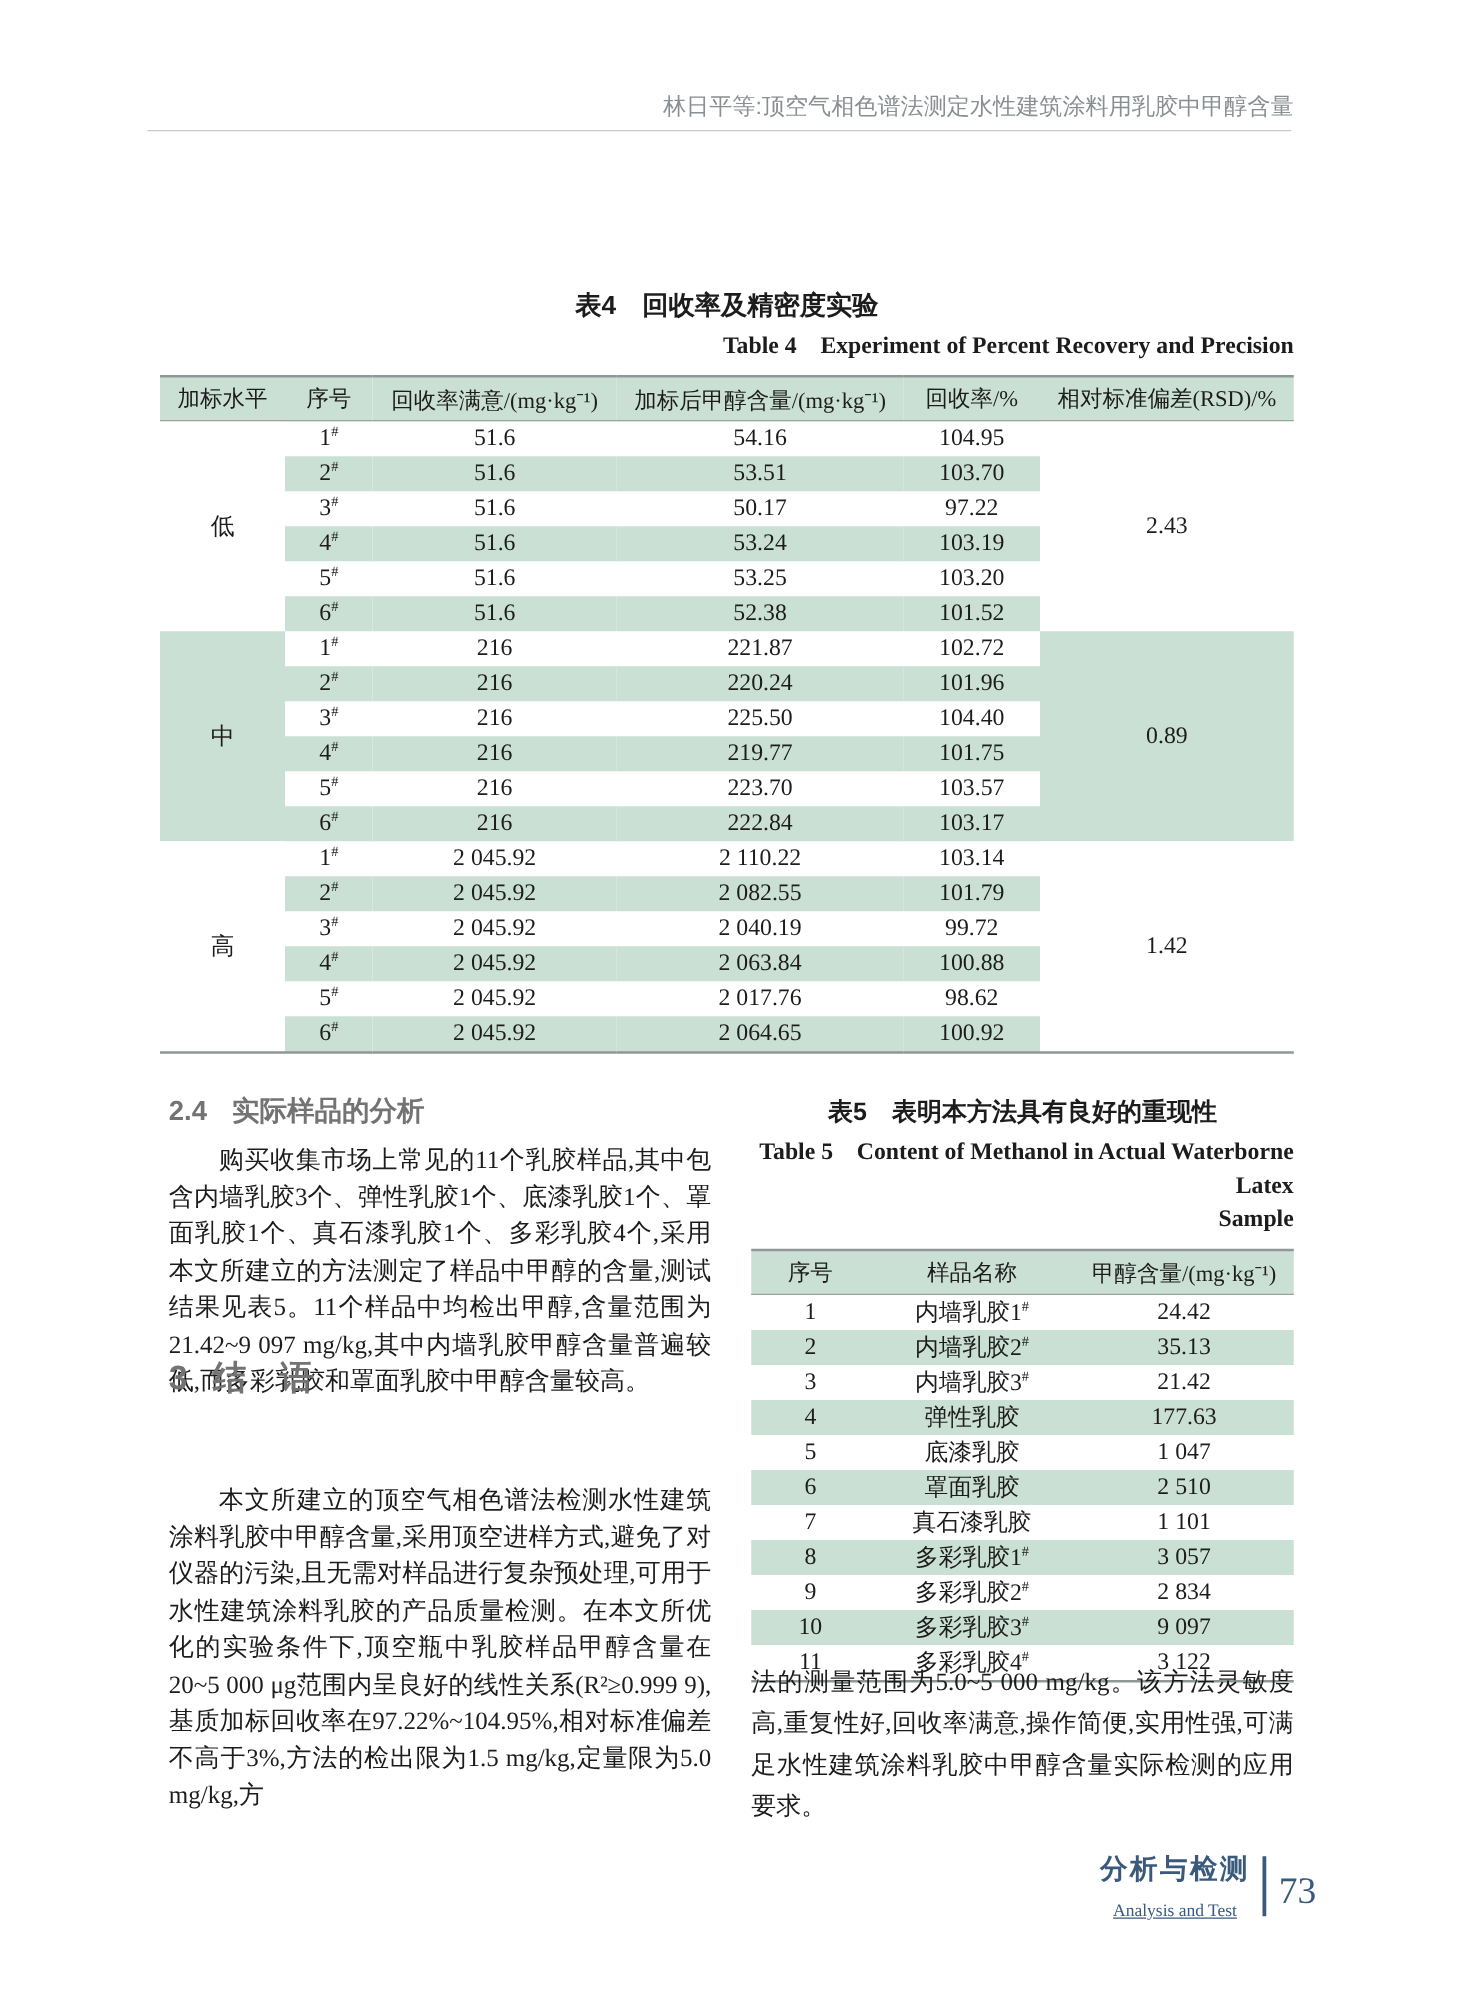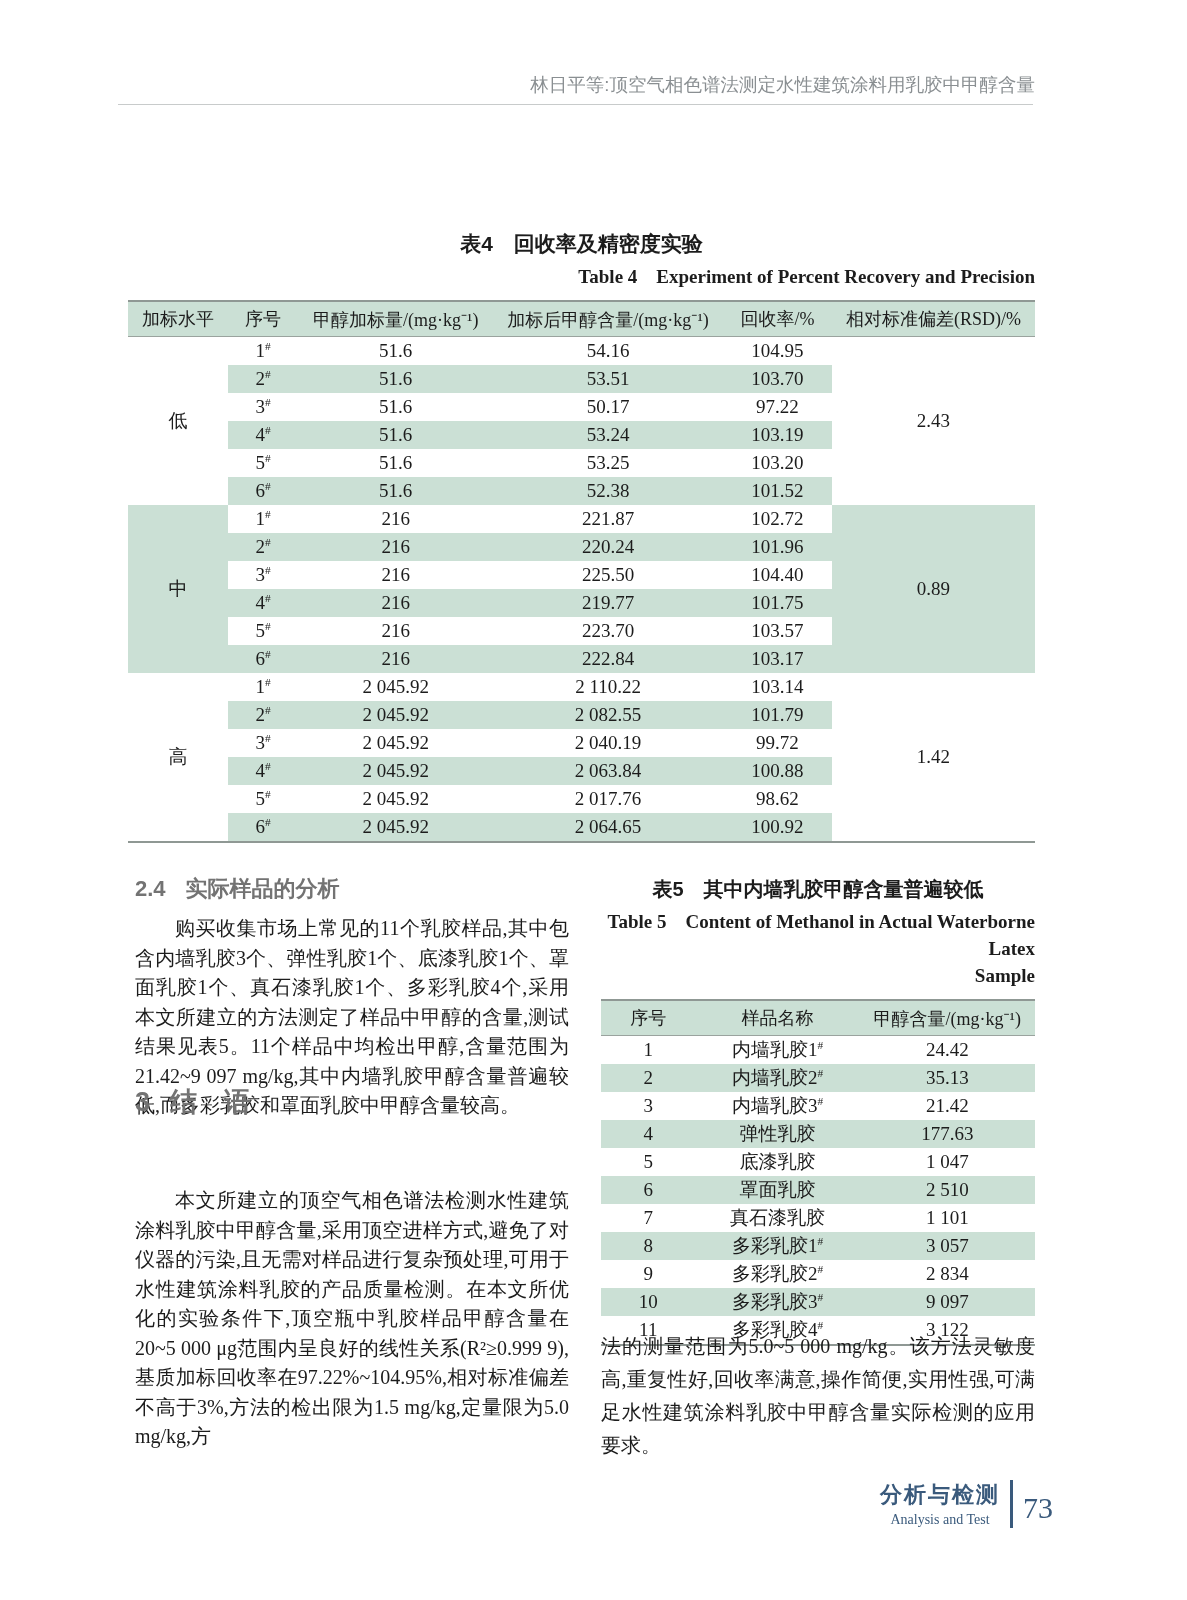--- a/index.html
+++ b/index.html
@@ -41,21 +41,21 @@
   .indent{text-indent:2em;}
   #p24{left:135px;top:914px;line-height:29.5px;}
   #p3{left:135px;top:1186px;line-height:29.5px;}
   #outro{left:601px;top:1330px;line-height:33px;}
 
   
   .pg-footer{position:absolute;top:1480px;right:134px;display:flex;align-items:center;
              gap:10px;color:#3a5a7c;}
   .f-txt{text-align:center;}
   .f-cn{font-family:"Liberation Sans",sans-serif;font-weight:700;font-size:22px;letter-spacing:2px;}
-  .f-en{font-size:14px;margin-top:2px;}
+  .f-en{font-size:14px;margin-top:12px;text-decoration:underline;}
   .f-bar{width:3px;height:48px;background:#3a5a7c;}
   .f-num{font-size:30px;margin-top:8px;}
 </style>
 </head>
 <body>
 
 <div class="page">
 
   <div class="pg-header">林日平等:顶空气相色谱法测定水性建筑涂料用乳胶中甲醇含量</div>
   <div class="pg-rule"></div>
@@ -70,21 +70,21 @@
           <col style="width:88px">
           <col style="width:200px">
         <col style="width:205px">
           <col style="width:130px">
           <col style="width:194px">
       </colgroup>
       <thead>
         <tr>
           <th>加标水平</th>
           <th>序号</th>
-          <th>甲醇加标量/(mg·kg⁻¹)</th>
+          <th>回收率满意/(mg·kg⁻¹)</th>
           <th>加标后甲醇含量/(mg·kg⁻¹)</th>
           <th>回收率/%</th>
           <th>相对标准偏差(RSD)/%</th>
         </tr>
       </thead>
       <tbody>
           <tr>
             <td class="grp" rowspan="6">低</td>
             <td class="">1<sup>#</sup></td>
             <td class="">51.6</td>
@@ -206,21 +206,21 @@
     <span class="h-num">2.4</span><span>实际样品的分析</span>
   </div>
   <div class="para indent" id="p24">购买收集市场上常见的11个乳胶样品,其中包含内墙乳胶3个、弹性乳胶1个、底漆乳胶1个、罩面乳胶1个、真石漆乳胶1个、多彩乳胶4个,采用本文所建立的方法测定了样品中甲醇的含量,测试结果见表5。11个样品中均检出甲醇,含量范围为21.42~9 097 mg/kg,其中内墙乳胶甲醇含量普遍较低,而多彩乳胶和罩面乳胶中甲醇含量较高。</div>
 
   <div class="sec-h" id="h3">
     <span class="h-num">3</span><span>结　语</span>
   </div>
   <div class="para indent" id="p3">本文所建立的顶空气相色谱法检测水性建筑涂料乳胶中甲醇含量,采用顶空进样方式,避免了对仪器的污染,且无需对样品进行复杂预处理,可用于水性建筑涂料乳胶的产品质量检测。在本文所优化的实验条件下,顶空瓶中乳胶样品甲醇含量在20~5 000 μg范围内呈良好的线性关系(R²≥0.999 9),基质加标回收率在97.22%~104.95%,相对标准偏差不高于3%,方法的检出限为1.5 mg/kg,定量限为5.0 mg/kg,方</div>
 
   <div class="tblock" id="t5block">
-    <div class="tt-cn" style="font-size:20px">表5　其中内墙乳胶甲醇含量普遍较低</div>
+    <div class="tt-cn" style="font-size:20px">表5　表明本方法具有良好的重现性</div>
     <div class="tt-en">Table 5　Content of Methanol in Actual Waterborne Latex</div>
     <div class="tt-en" style="margin-top:0">Sample</div>
     <table id="t5tbl">
       <colgroup>
         <col style="width:95px">
           <col style="width:165px">
           <col style="width:174px">
       </colgroup>
       <thead>
         <tr>

